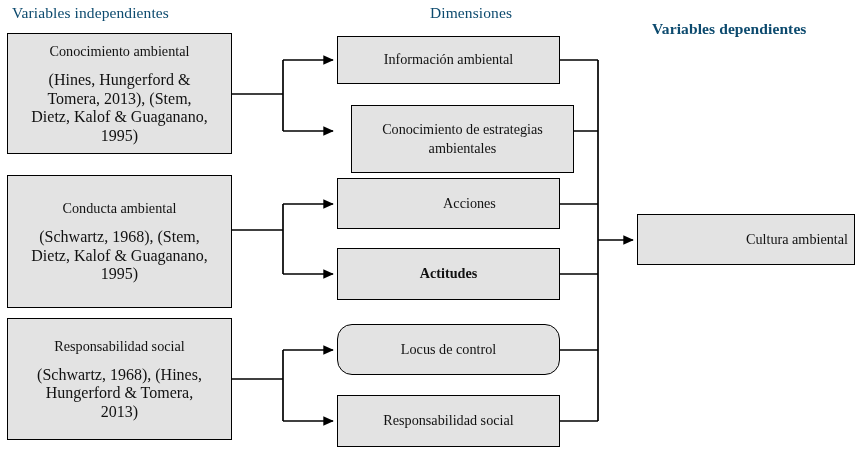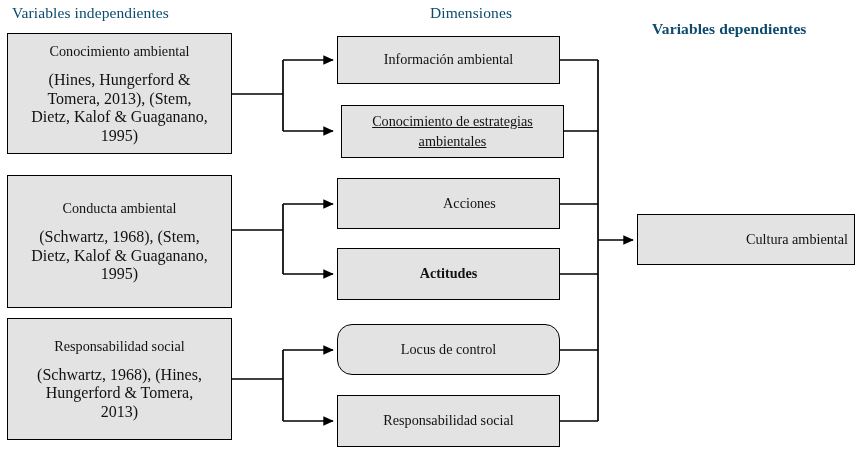--- a/index.html
+++ b/index.html
@@ -121,21 +121,21 @@
     <div class="node-title">Responsabilidad social</div>
     <div class="node-cites">(Schwartz, 1968), (Hines,
 Hungerford &amp; Tomera,
 2013)</div>
   </div>
 
   <div class="node-box dim-box" style="left:337px; top:36px; width:223px; height:48px;">
     <div class="node-title">Información ambiental</div>
   </div>
 
-  <div class="node-box dim-box" style="left:341px; top:105px; width:223px; height:53px;text-decoration:underline;">
+  <div class="node-box dim-box" style="left:351px; top:105px; width:223px; height:68px;">
     <div class="node-title">Conocimiento de estrategias
 ambientales</div>
   </div>
 
   <div class="node-box dim-box" style="left:337px; top:178px; width:223px; height:51px;padding-left:48px;">
     <div class="node-title">Acciones</div>
   </div>
 
   <div class="node-box dim-box" style="left:337px; top:248px; width:223px; height:52px;font-weight:bold;">
     <div class="node-title">Actitudes</div>

